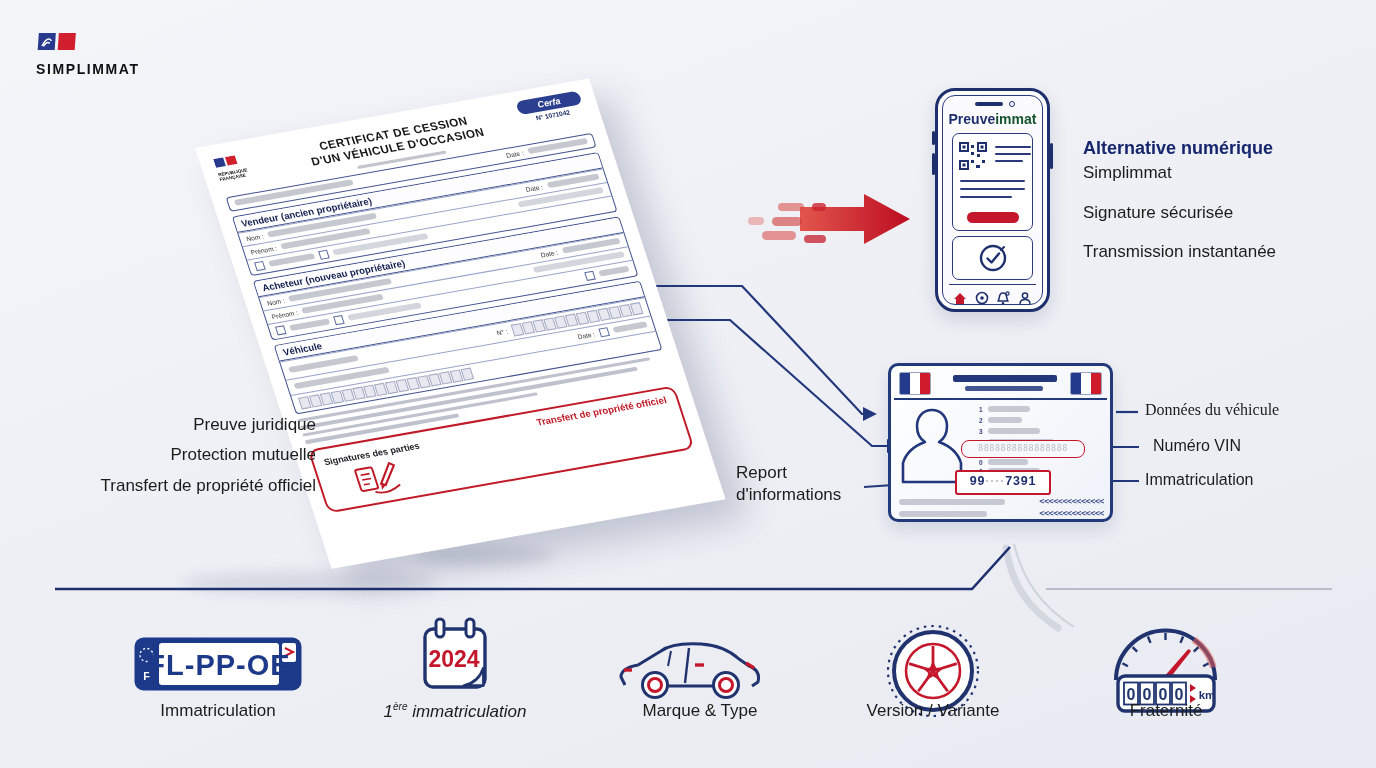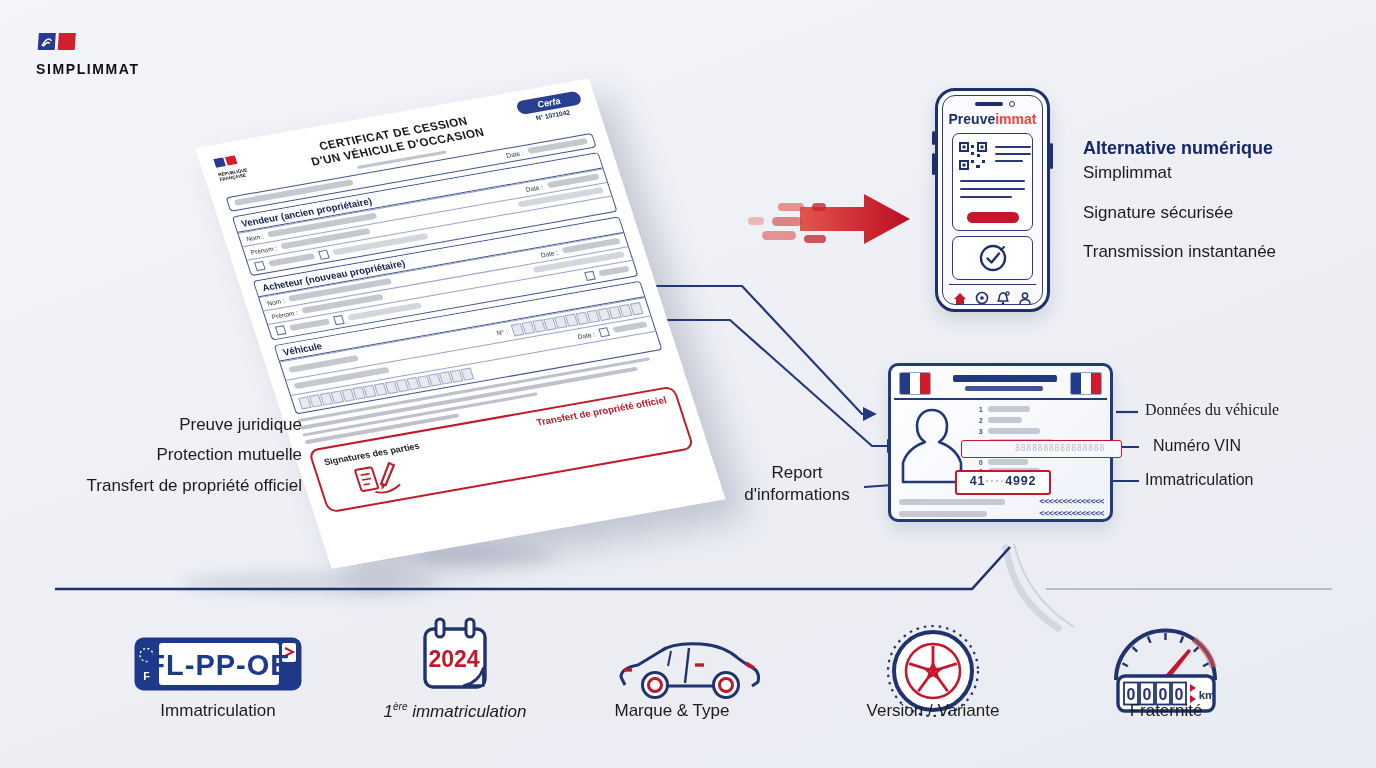--- a/index.html
+++ b/index.html
@@ -38,37 +38,37 @@
   .redbox{position:relative;border:2px solid #c01a28;border-radius:10px;height:62px;margin-top:6px;}
   .transfer{position:absolute;top:5px;right:10px;font-size:9.5px;font-weight:800;color:#c01a28;}
   .sig-label{position:absolute;top:8px;left:10px;font-size:9px;font-weight:800;color:#23232a;}
   
   .phone{left:935px;top:88px;width:115px;height:224px;border:3px solid #1e2f6e;border-radius:20px;
          background:#fdfdfe;box-sizing:border-box;box-shadow:0 8px 18px rgba(30,40,80,.14);}
   .phone-screen{position:absolute;inset:4px;border:1.5px solid #2a3a7c;border-radius:13px;background:#fbfbfd;overflow:hidden;}
   .notch{position:absolute;top:6px;left:32px;width:28px;height:4px;background:#1e2f6e;border-radius:2px;}
   .notch-dot{position:absolute;top:4.5px;left:66px;width:6px;height:6px;border:1.5px solid #1e2f6e;border-radius:50%;box-sizing:border-box;}
   .phone-brand{position:absolute;top:15px;left:0;right:0;text-align:center;font-size:14px;font-weight:800;color:#1e2f6e;}
-  .phone-brand .accent{color:#ef4444;}
+  .phone-brand .accent{color:#14532d;}
   .pcard{position:absolute;left:9px;right:9px;border:1.6px solid #2a3a7c;border-radius:7px;background:#fff;}
   .pline{position:absolute;height:2px;background:#2a3a7c;border-radius:1px;}
   .pill{position:absolute;left:50%;transform:translateX(-50%);bottom:7px;width:52px;height:11px;background:#c5172c;border-radius:6px;}
   .side-btn{position:absolute;width:3px;background:#1e2f6e;border-radius:2px;}
   
   .idcard{left:888px;top:363px;width:225px;height:159px;border:3px solid #223a7a;border-radius:10px;
           background:linear-gradient(135deg,#ffffff 0%,#f4f6fb 70%,#eef1f8 100%);box-sizing:border-box;
           box-shadow:0 8px 16px rgba(30,40,80,.12);}
   .flag{position:absolute;width:30px;height:21px;border:1px solid #9aa3c0;display:flex;overflow:hidden;border-radius:2px;}
   .flag i{flex:1;}
   .hline{position:absolute;background:#22377c;border-radius:2px;}
   .code{position:absolute;font-size:6.5px;font-weight:700;color:#39487f;}
   .gbar{position:absolute;height:6px;background:#c6c9d3;border-radius:3px;}
-  .vinbox{position:absolute;left:70px;top:74px;width:122px;height:16px;border:1.6px solid #c5172c;border-radius:3px;
+  .vinbox{position:absolute;left:70px;top:74px;width:122px;height:16px;border:1.6px solid #c5172c;border-radius:8px;
           background:#f7f8fb;font-family:"DejaVu Sans Mono",monospace;font-size:8.5px;letter-spacing:.5px;
-          color:#b9bdc8;text-align:center;line-height:15px;overflow:hidden;padding-left:37px;}
+          color:#b9bdc8;text-align:center;line-height:15px;overflow:hidden;}
   .platebox{position:absolute;left:64px;top:104px;width:92px;height:21px;border:2px solid #c5172c;border-radius:3px;
             background:#fff;text-align:center;font-size:12.5px;font-weight:800;letter-spacing:.8px;line-height:18px;color:#1e2f6e;}
   .platebox .faint{color:#bcc0cb;font-weight:600;}
   .mrz{position:absolute;font-family:"DejaVu Sans Mono",monospace;font-size:8.5px;font-weight:700;color:#3a4a85;letter-spacing:-.5px;}
   
   .feat-label{position:absolute;width:200px;text-align:center;top:701px;font-size:17px;font-weight:500;color:#1c1c1c;}
   sup{font-size:10px;}
 </style>
 </head>
 <body>
@@ -346,27 +346,27 @@
     </div>
   </div>
 
   <div class="abs" style="left:1083px;top:138px;width:300px;">
     <div class="navy-bold">Alternative numérique</div>
     <div class="t17" style="margin-top:3px;">Simplimmat</div>
     <div class="t17" style="margin-top:18px;">Signature sécurisée</div>
     <div class="t17" style="margin-top:16px;">Transmission instantanée</div>
   </div>
 
-  <div class="abs" style="left:58px;top:414px;width:244px;text-align:right;">
+  <div class="abs" style="left:72px;top:414px;width:244px;text-align:right;">
     <div class="t17">Preuve juridique</div>
     <div class="t17" style="margin-top:8px;">Protection mutuelle</div>
     <div class="t17" style="margin-top:8px;">Transfert de propriété officiel</div>
   </div>
 
-  <div class="abs" style="left:736px;top:462px;width:122px;text-align:center;">
+  <div class="abs" style="left:736px;top:462px;width:122px;text-align:left;">
     <div class="t17">Report</div>
     <div class="t17">d'informations</div>
   </div>
 
   <div class="abs idcard">
     <span class="flag" style="left:8px;top:6px;">
         <i style="background:#243a8c;"></i>
         <i style="background:#fff;"></i>
         <i style="background:#cf1b2b;"></i>
       </span>
@@ -393,21 +393,21 @@
       <span class="gbar" style="left:97px;top:73px;width:66px;"></span>
 
     <div class="vinbox">8888888888888888</div>
 
     <span class="code" style="left:88px;top:93px;">0</span>
       <span class="gbar" style="left:97px;top:93px;width:40px;"></span>
     <span class="code" style="left:88px;top:102px;">9</span>
       <span class="gbar" style="left:97px;top:102px;width:52px;"></span>
 
     <div class="platebox">
-      <span>41</span><span class="faint">····</span><span>4992</span>
+      <span>99</span><span class="faint">····</span><span>7391</span>
     </div>
 
     <span class="gbar" style="left:8px;top:133px;width:106px;"></span>
     <span class="mrz" style="right:6px;top:130px;">&lt;&lt;&lt;&lt;&lt;&lt;&lt;&lt;&lt;&lt;&lt;&lt;&lt;&lt;</span>
     <span class="gbar" style="left:8px;top:145px;width:88px;"></span>
     <span class="mrz" style="right:6px;top:142px;">&lt;&lt;&lt;&lt;&lt;&lt;&lt;&lt;&lt;&lt;&lt;&lt;&lt;&lt;</span>
   </div>
 
   <div class="abs t16" style="left:1145px;top:401px;font-family:Liberation Serif, serif;">Données du véhicule</div>
   <div class="abs t16" style="left:1145px;top:437px;margin-left:8px;">Numéro VIN</div>
@@ -490,17 +490,17 @@
         <polygon points="92,66 98,70 92,74"></polygon>
         <polygon points="92,77 98,81 92,85"></polygon>
       </g>
     <text x="109" y="81" text-anchor="middle" font-family="Liberation Sans,sans-serif" font-size="11.5" font-weight="bold" fill="#20336e">km</text>
   </svg>
 
   <div class="feat-label" style="left:118px;">Immatriculation</div>
   <div class="feat-label" style="left:355px;font-style:italic;">
     <span>1</span><sup>ère</sup><span> immatriculation</span>
   </div>
-  <div class="feat-label" style="left:572px;">Marque &amp; Type</div>
+  <div class="feat-label" style="left:600px;">Marque &amp; Type</div>
   <div class="feat-label" style="left:833px;">Version / Variante</div>
   <div class="feat-label" style="left:1066px;">Fraternité</div>
 
 </div>
 
 </body></html>

